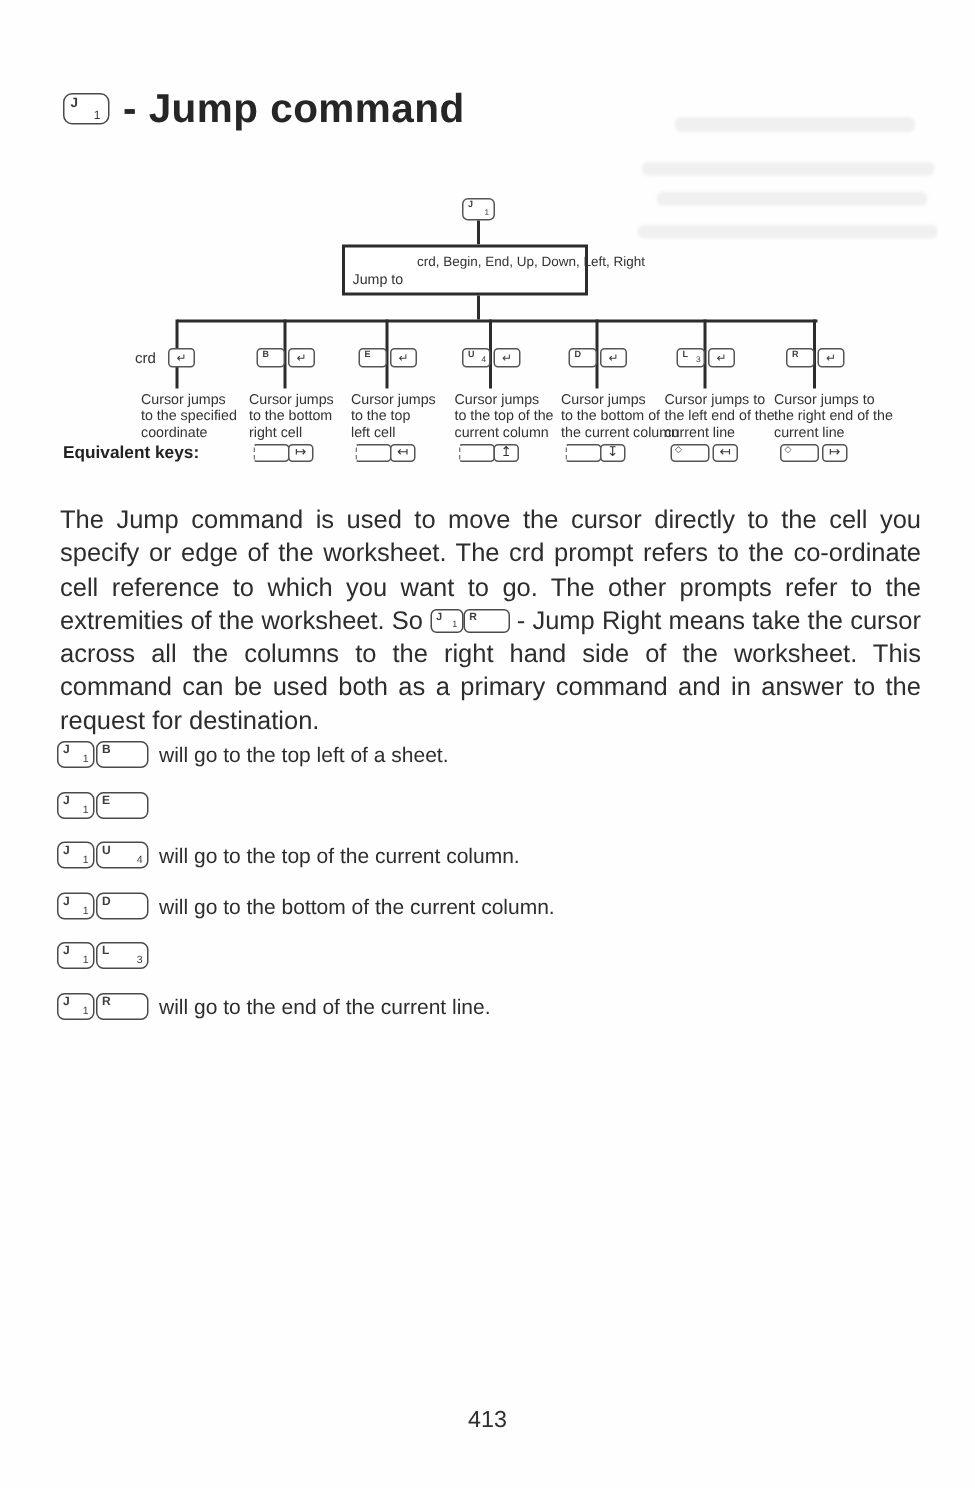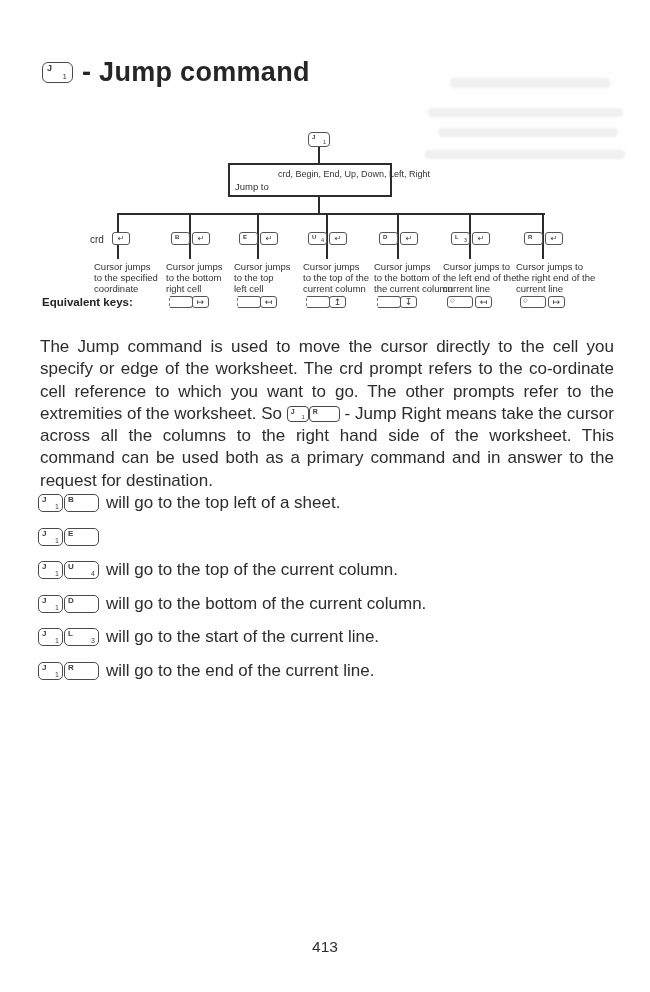--- a/index.html
+++ b/index.html
@@ -55,21 +55,21 @@
   .equiv{position:absolute;top:296px;display:flex;align-items:center;}
   .equiv .p1{position:relative;width:24px;height:12px;border:1px solid #555;border-left:1px dashed #777;border-radius:2px 3px 3px 2px;box-sizing:border-box;margin-right:-1px;background:#fff;}
   .equiv .p1d{position:relative;width:26px;height:12px;border:1px solid #555;border-radius:3px;box-sizing:border-box;margin-right:2px;background:#fff;}
   .equiv .p1d .dia{position:absolute;top:0px;left:2px;font-size:6px;color:#444;line-height:1;}
   .equiv .p2{position:relative;width:17px;height:12px;border:1px solid #555;border-radius:3px;box-sizing:border-box;display:flex;align-items:center;justify-content:center;font-size:9px;color:#333;background:#fff;font-family:"DejaVu Sans",sans-serif;}
   
   .para{position:absolute;left:40px;top:336px;width:574px;font-size:17px;line-height:22.3px;text-align:justify;color:#2d2d2d;}
   .klist{position:absolute;left:38px;top:492px;}
   .krow{display:flex;align-items:center;margin-bottom:11.5px;height:22px;}
   .krow .gap{width:1px;}
-  .krow .txt{margin-left:7px;font-size:17px;color:#2d2d2d;}
+  .krow .txt{margin-left:7px;font-size:14px;color:#2d2d2d;}
   .pageno{position:absolute;left:0;right:0;top:938px;text-align:center;font-size:15.5px;color:#2e2e2e;}
 </style>
 </head>
 <body>
 
 <div class="page">
 
   <div class="ghost" style="left:450px;top:78px;width:160px;height:10px"></div>
   <div class="ghost" style="left:428px;top:108px;width:195px;height:9px"></div>
   <div class="ghost" style="left:438px;top:128px;width:180px;height:9px"></div>
@@ -284,21 +284,20 @@
     <div class="krow">
       <span class="key key-j">
           <span class="m">J</span>
           <span class="s">1</span>
         </span>
         <span class="gap"></span>
       <span class="key key-wide">
           <span class="m">L</span>
           <span class="s">3</span>
         </span>
-      <span class="txt">will go to the start of the current line.</span>
     </div>
 
     <div class="krow">
       <span class="key key-j">
           <span class="m">J</span>
           <span class="s">1</span>
         </span>
         <span class="gap"></span>
       <span class="key key-wide">
           <span class="m">R</span>

